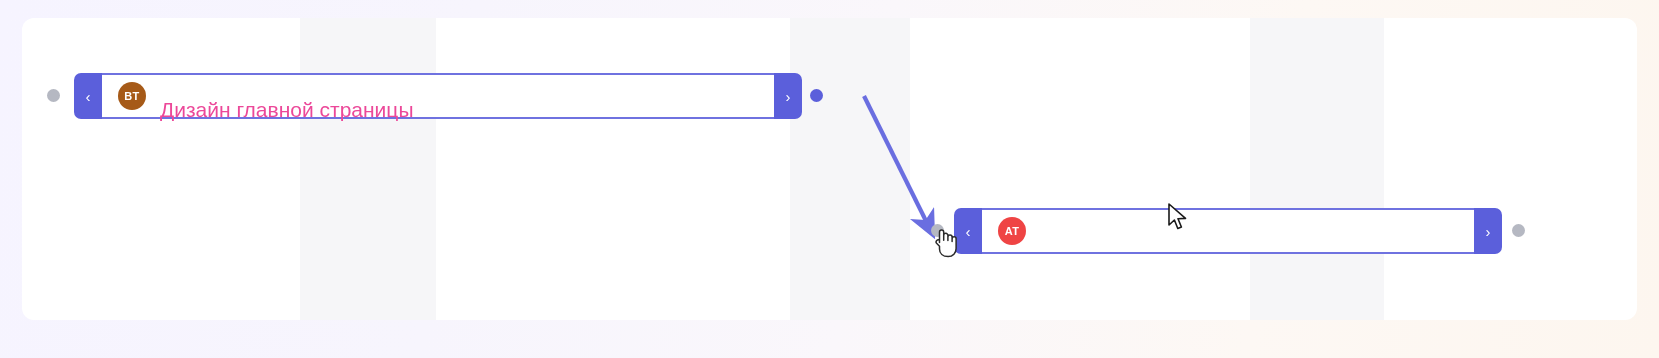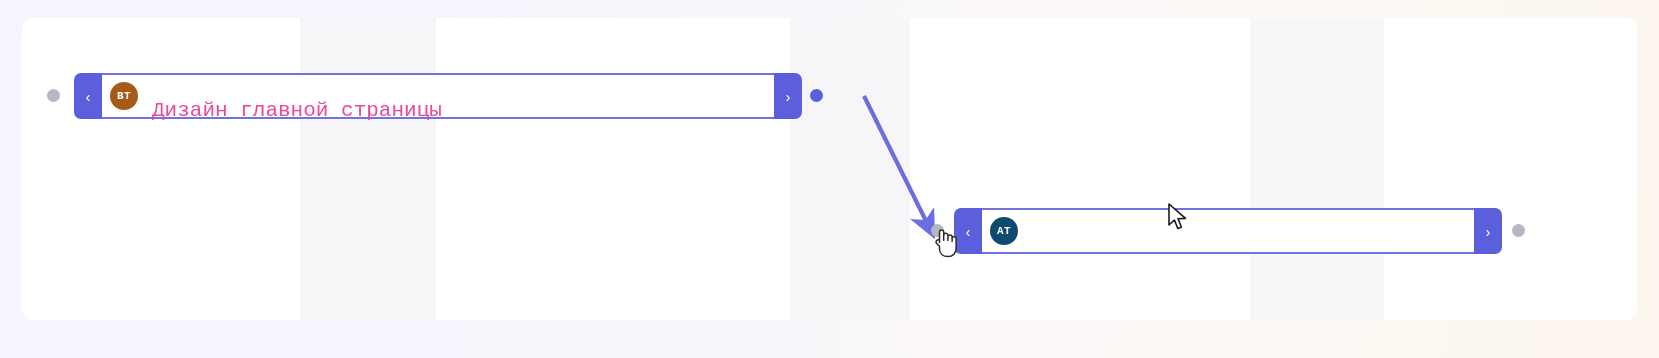--- a/index.html
+++ b/index.html
@@ -23,29 +23,29 @@
   
   .task{position:absolute;display:flex;align-items:stretch;height:46px;}
   .cap{
     width:28px;background:#5b5fdb;display:flex;align-items:center;justify-content:center;
     color:#ffffff;font-size:15px;line-height:1;font-weight:400;
   }
   .cap.left{border-top-left-radius:7px;border-bottom-left-radius:7px;}
   .cap.right{border-top-right-radius:7px;border-bottom-right-radius:7px;}
   .bar{
     flex:1;background:#ffffff;border-top:2px solid #6f72e0;border-bottom:2px solid #6f72e0;
-    display:flex;align-items:center;padding-left:8px;box-sizing:border-box;font-family:Liberation Mono, monospace;
+    display:flex;align-items:center;padding-left:16px;box-sizing:border-box;
   }
   .avatar{
     width:28px;height:28px;border-radius:50%;flex:none;
     display:flex;align-items:center;justify-content:center;
     color:#ffffff;font-size:11px;font-weight:700;letter-spacing:.3px;
   }
   .avatar.bt{background:#a65a18;}
-  .avatar.at{background:#0c4a6e;}
+  .avatar.at{background:#ef4444;}
   .title{margin-left:14px;font-size:21px;color:#ec4899;white-space:nowrap;margin-top:28px;}
 
   
   .dot{position:absolute;width:13px;height:13px;border-radius:50%;}
   .dot.grey{background:#b5b8c2;}
   .dot.purple{background:#5b5fdb;}
 
   svg.link{position:absolute;left:0;top:0;width:1659px;height:358px;overflow:visible;}
 
   

